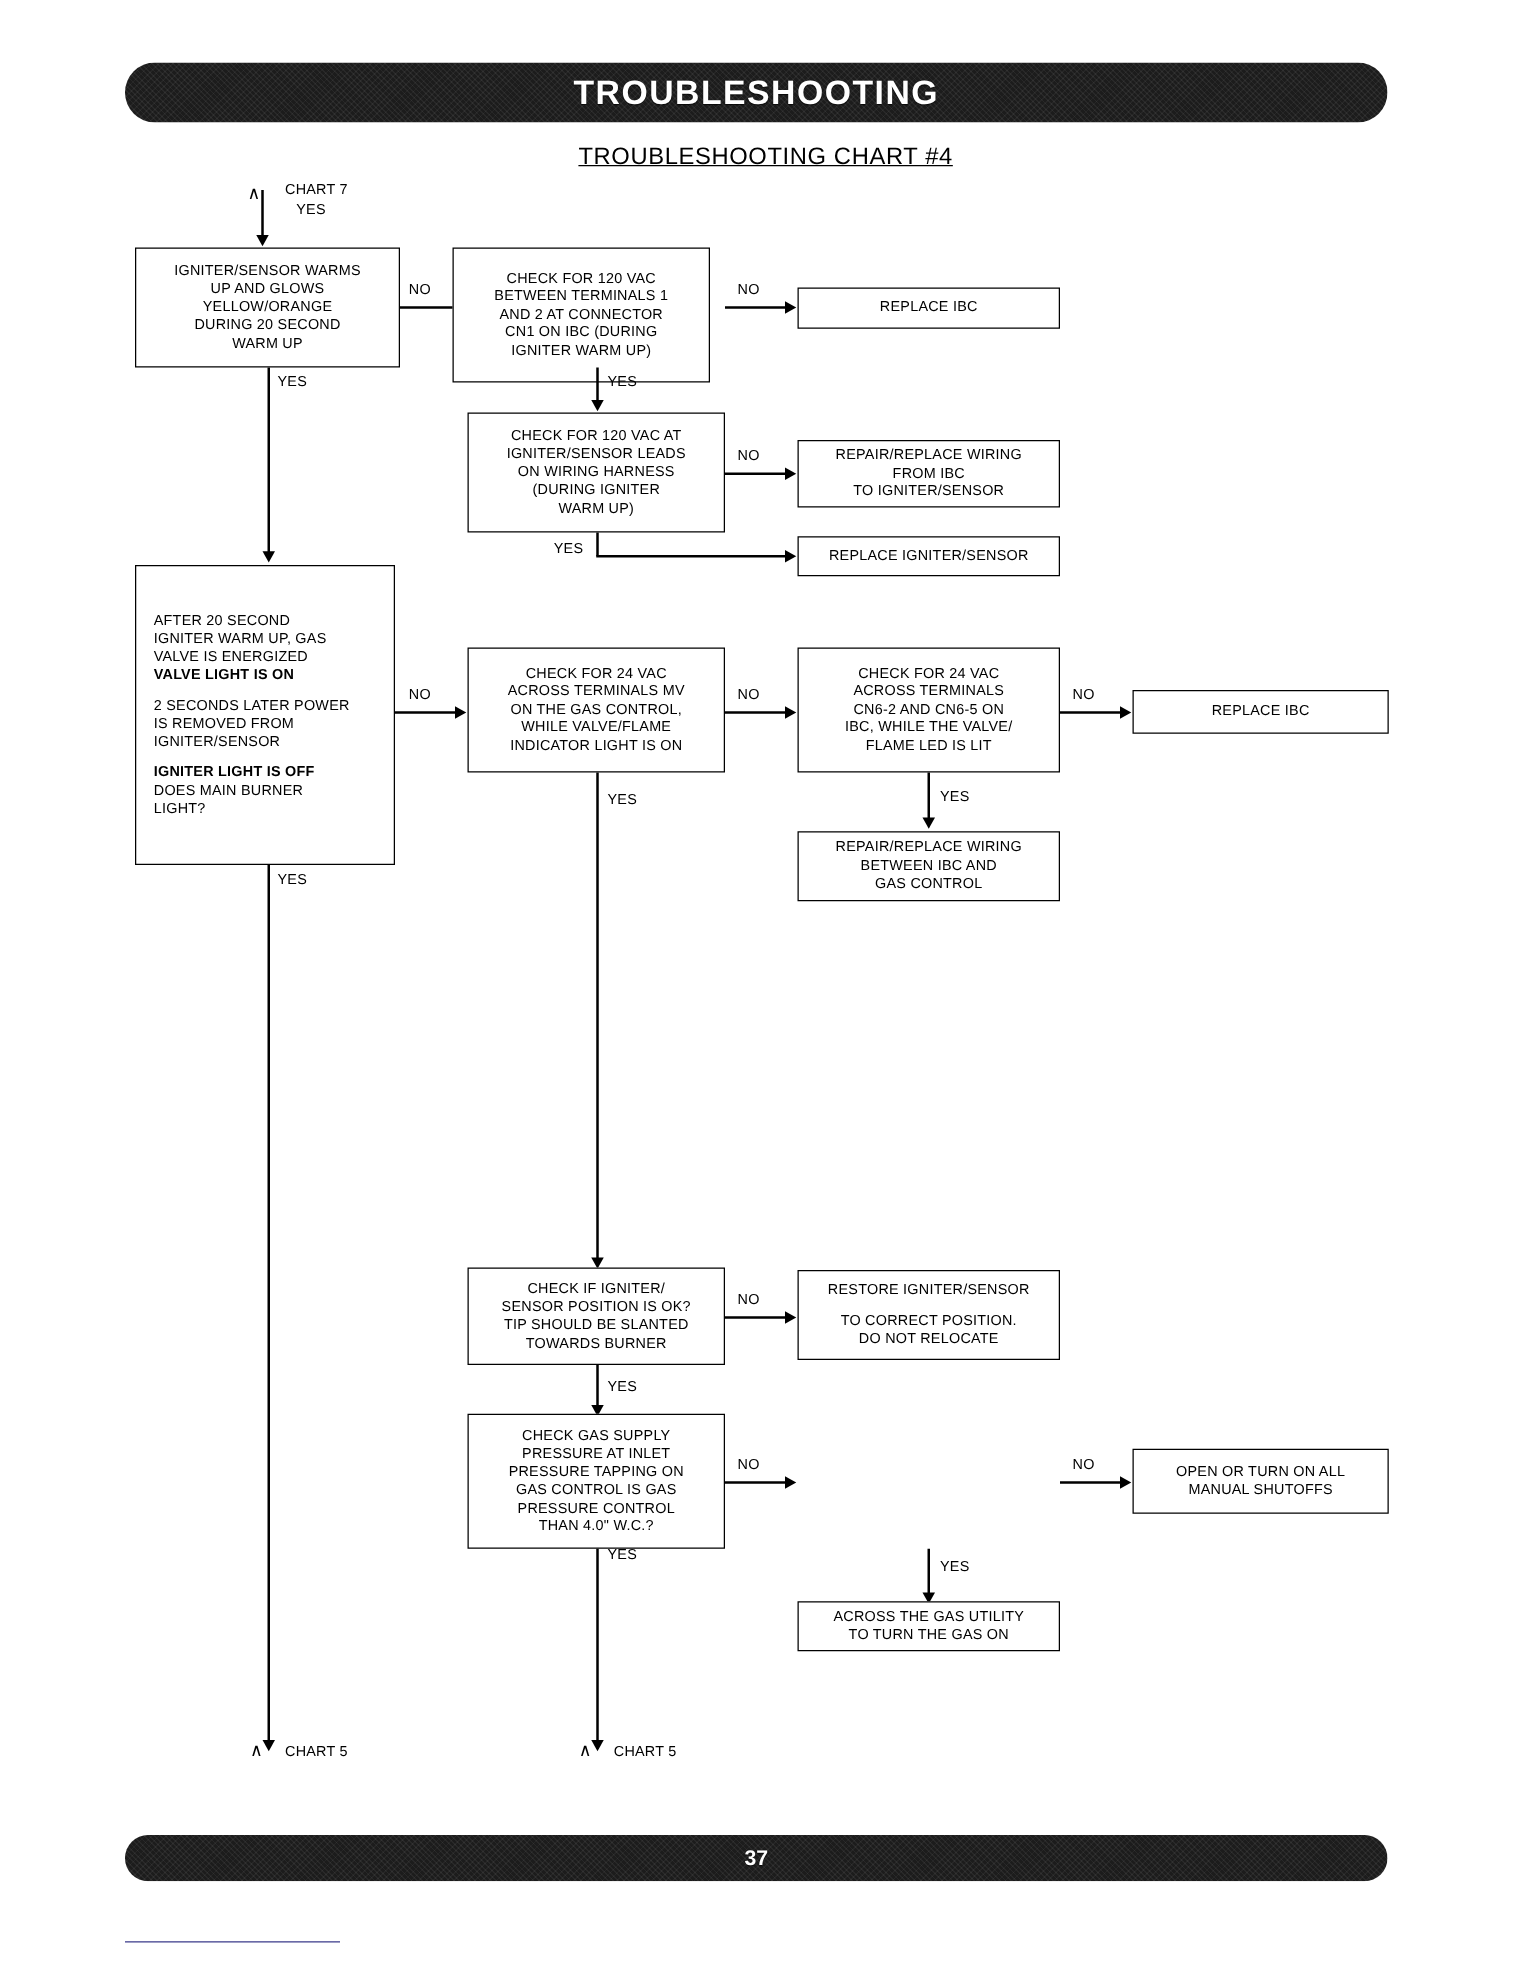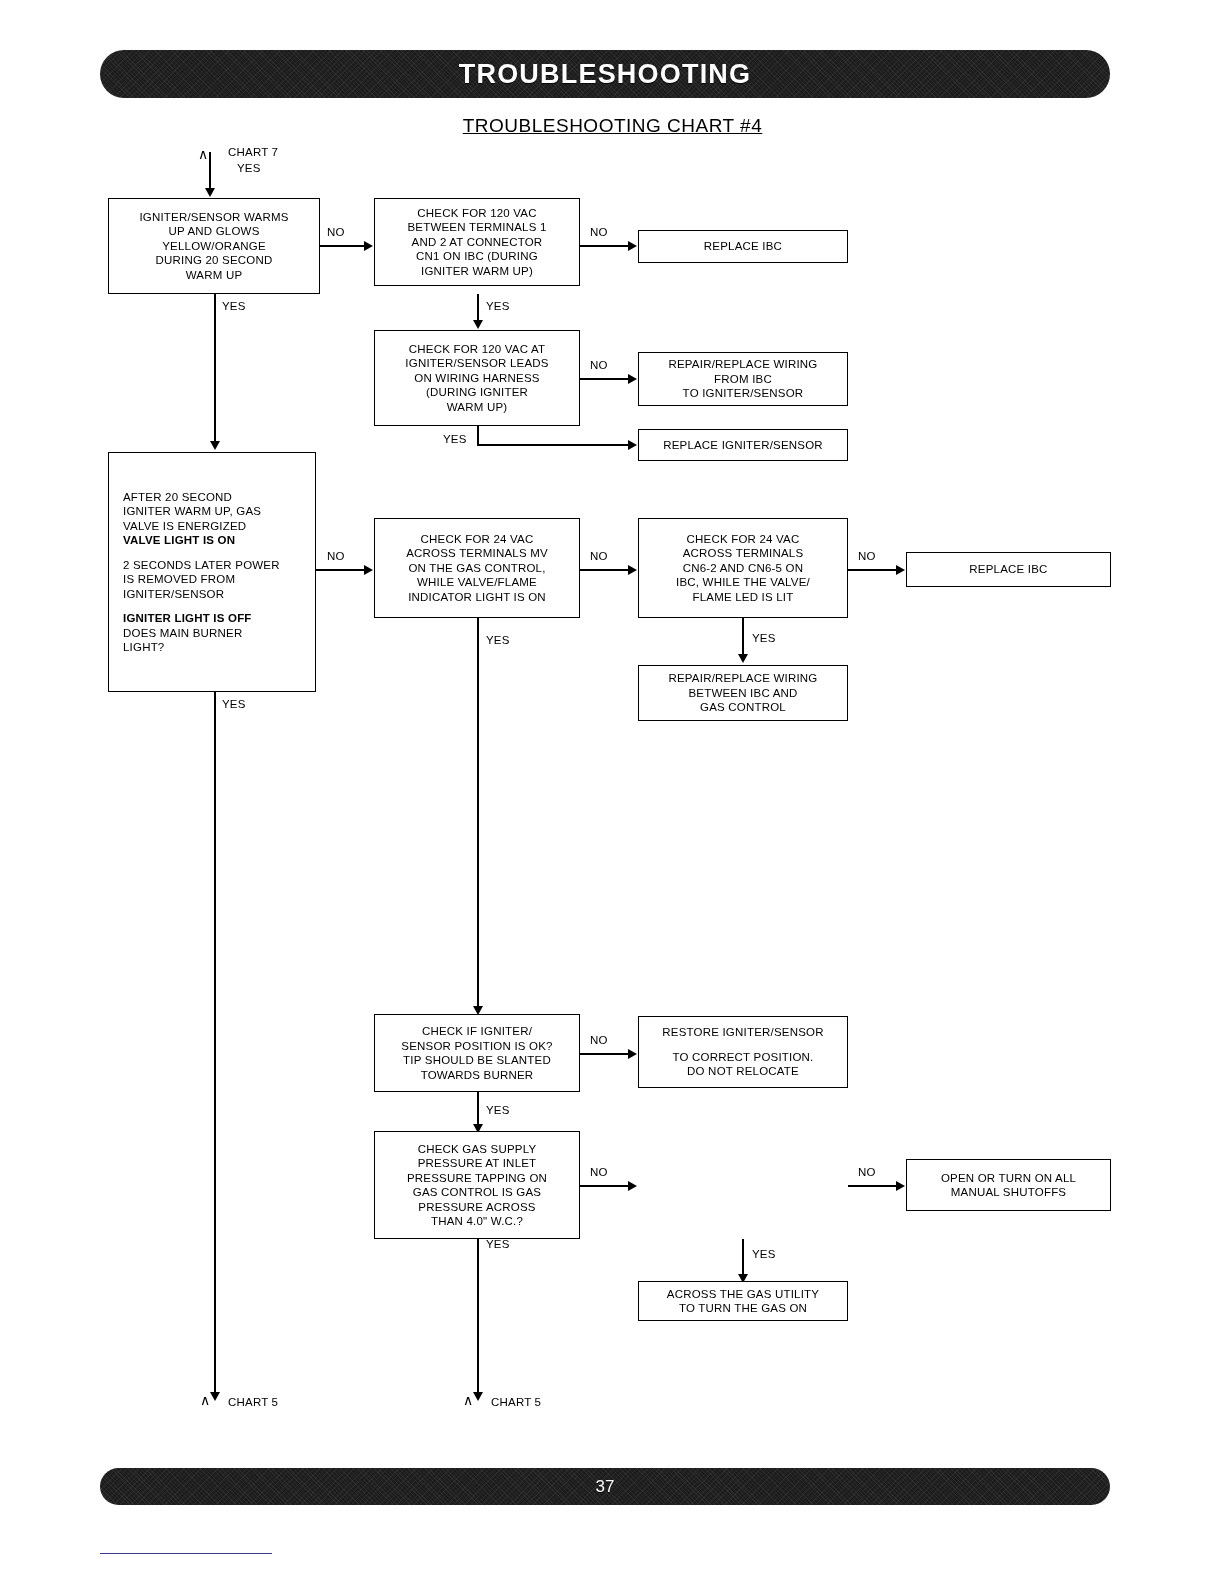--- a/index.html
+++ b/index.html
@@ -41,21 +41,21 @@
     line-height: 48px;
     font-size: 27px;
     font-weight: bold;
     letter-spacing: 1.2px;
   }
   #footer-bar {
     top: 1468px;
     height: 37px;
     line-height: 37px;
     font-size: 17px;
-    font-weight: normal;
+    font-weight: bold;
   }
   .bar-text {
     position: relative;
     z-index: 2;
     text-shadow: 0 1px 1px rgba(0,0,0,0.8);
   }
   #chart-title {
     position: absolute;
     left: 0; right: 0;
     top: 115px;
@@ -157,21 +157,21 @@
   </div>
 
   <div class="hline" style="left:320px; top:245px; width:46px;"></div>
   <div class="arrow-r" style="left:364px; top:241px;"></div>
   <div class="lbl" style="left:327px; top:226px;">NO</div>
 
   <div class="vline" style="left:214px; top:294px; height:150px;"></div>
   <div class="arrow-d" style="left:210px; top:441px;"></div>
   <div class="lbl" style="left:222px; top:300px;">YES</div>
 
-  <div class="box" style="left:374px; top:198px; width:206px; height:88px;">
+  <div class="box" style="left:362px; top:198px; width:206px; height:108px;">
     <span class="ln">CHECK FOR 120 VAC</span>
     <span class="ln">BETWEEN TERMINALS 1</span>
     <span class="ln">AND 2 AT CONNECTOR</span>
     <span class="ln">CN1 ON IBC (DURING</span>
     <span class="ln">IGNITER WARM UP)</span>
   </div>
 
   <div class="hline" style="left:580px; top:245px; width:50px;"></div>
   <div class="arrow-r" style="left:628px; top:241px;"></div>
   <div class="lbl" style="left:590px; top:226px;">NO</div>
@@ -298,21 +298,21 @@
     <span class="gap"></span>
     <span class="ln">TO CORRECT POSITION.</span>
     <span class="ln">DO NOT RELOCATE</span>
   </div>
 
   <div class="box" style="left:374px; top:1131px; width:206px; height:108px;">
     <span class="ln">CHECK GAS SUPPLY</span>
     <span class="ln">PRESSURE AT INLET</span>
     <span class="ln">PRESSURE TAPPING ON</span>
     <span class="ln">GAS CONTROL IS GAS</span>
-    <span class="ln">PRESSURE ACROSS</span>
+    <span class="ln">PRESSURE CONTROL</span>
     <span class="ln">THAN 4.0" W.C.?</span>
   </div>
 
   <div class="hline" style="left:580px; top:1185px; width:50px;"></div>
   <div class="arrow-r" style="left:628px; top:1181px;"></div>
   <div class="lbl" style="left:590px; top:1166px;">NO</div>
 
   <div class="vline" style="left:477px; top:1239px; height:160px;"></div>
   <div class="arrow-d" style="left:473px; top:1392px;"></div>
   <div class="lbl" style="left:486px; top:1238px;">YES</div>

